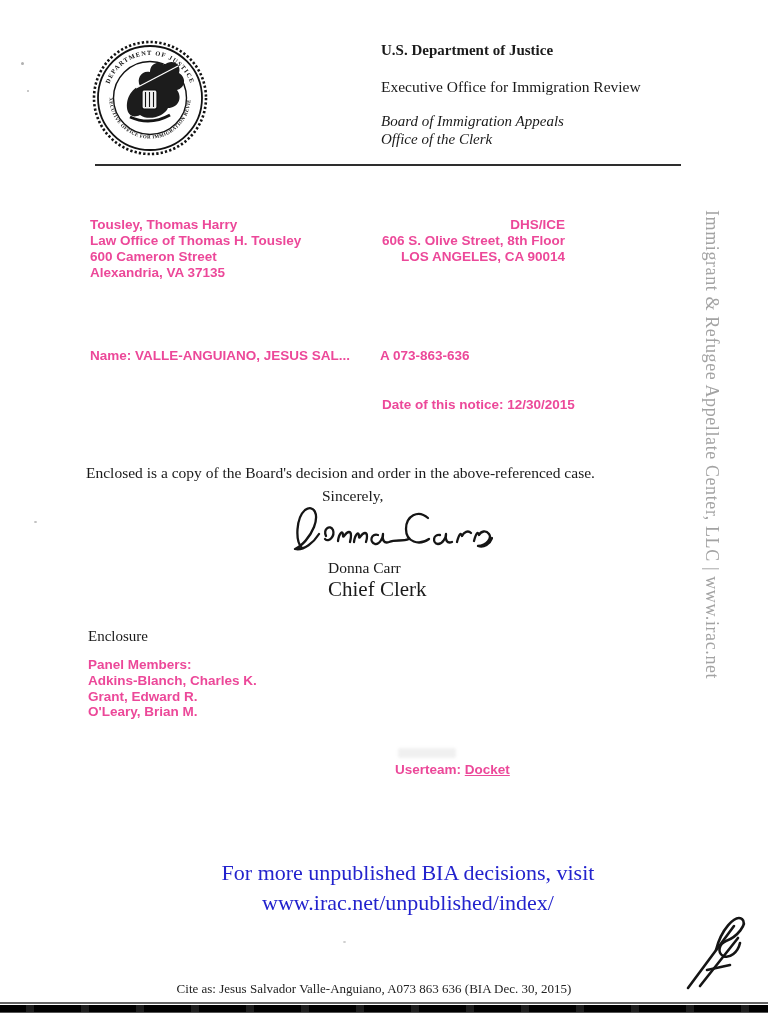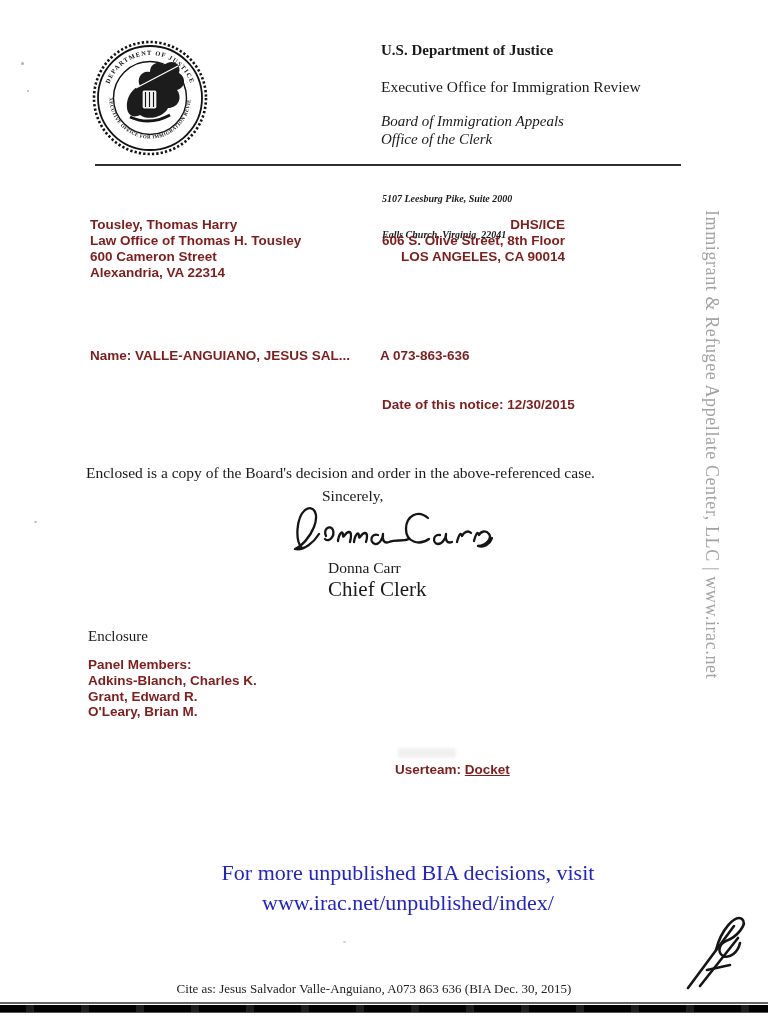--- a/index.html
+++ b/index.html
@@ -10,21 +10,21 @@
   }
   .abs{position:absolute;}
   
   .hdr-agency{left:381px;top:42px;font-weight:bold;font-size:15px;}
   .hdr-office{left:381px;top:78px;font-size:15.5px;}
   .hdr-board{left:381px;top:113px;font-style:italic;font-size:15px;}
   .hdr-clerk{left:381px;top:131px;font-style:italic;font-size:15px;}
   .rule{left:95px;top:164px;width:586px;height:2px;background:#2e2e2e;}
   .hdr-addr{left:382px;top:169px;font-size:10px;font-weight:bold;font-style:italic;line-height:12px;white-space:pre;}
   
-  .sans{font-family:"Liberation Sans",sans-serif;font-weight:bold;font-size:13.5px;line-height:16px;color:#7f1d1d;}
+  .sans{font-family:"Liberation Sans",sans-serif;font-weight:bold;font-size:13.5px;line-height:16px;color:#ec4899;}
   .recipient{left:90px;top:217px;}
   .dhs{left:382px;top:217px;text-align:right;}
   .name-line{left:90px;top:348px;}
   .anum{left:380px;top:348px;}
   .date-line{left:382px;top:397px;}
   
   .body-line{left:86px;top:464px;font-size:15.5px;}
   .sincerely{left:322px;top:487px;font-size:15.5px;}
   .sig-svg{left:288px;top:501px;width:205px;height:58px;}
   .sig-name{left:328px;top:559px;font-size:15.5px;}
@@ -80,30 +80,26 @@
       <path d="M55.5,54 V69 M59.5,54 V69 M63.5,54 V69" stroke="#111" stroke-width="1.1"></path>
       <path d="M40,79 Q60,88 80,77" stroke="#141414" stroke-width="3" fill="none"></path>
     </g>
   </svg>
 
   <div class="abs hdr-agency">U.S. Department of Justice</div>
   <div class="abs hdr-office">Executive Office for Immigration Review</div>
   <div class="abs hdr-board">Board of Immigration Appeals</div>
   <div class="abs hdr-clerk">Office of the Clerk</div>
   <div class="abs rule"></div>
-  <div class="abs hdr-addr">
-    <div>5107 Leesburg Pike, Suite 2000</div>
-    <div>Falls Church, Virginia  22041</div>
-  </div>
 
   <div class="abs sans recipient">
     <div>Tousley, Thomas Harry</div>
     <div>Law Office of Thomas H. Tousley</div>
     <div>600 Cameron Street</div>
-    <div>Alexandria, VA 22314</div>
+    <div>Alexandria, VA 37135</div>
   </div>
   <div class="abs sans dhs">
     <div>DHS/ICE</div>
     <div>606 S. Olive Street, 8th Floor</div>
     <div>LOS ANGELES, CA 90014</div>
   </div>
 
   <div class="abs sans name-line">Name: VALLE-ANGUIANO, JESUS SAL...</div>
   <div class="abs sans anum">A 073-863-636</div>
   <div class="abs sans date-line">Date of this notice: 12/30/2015</div>

